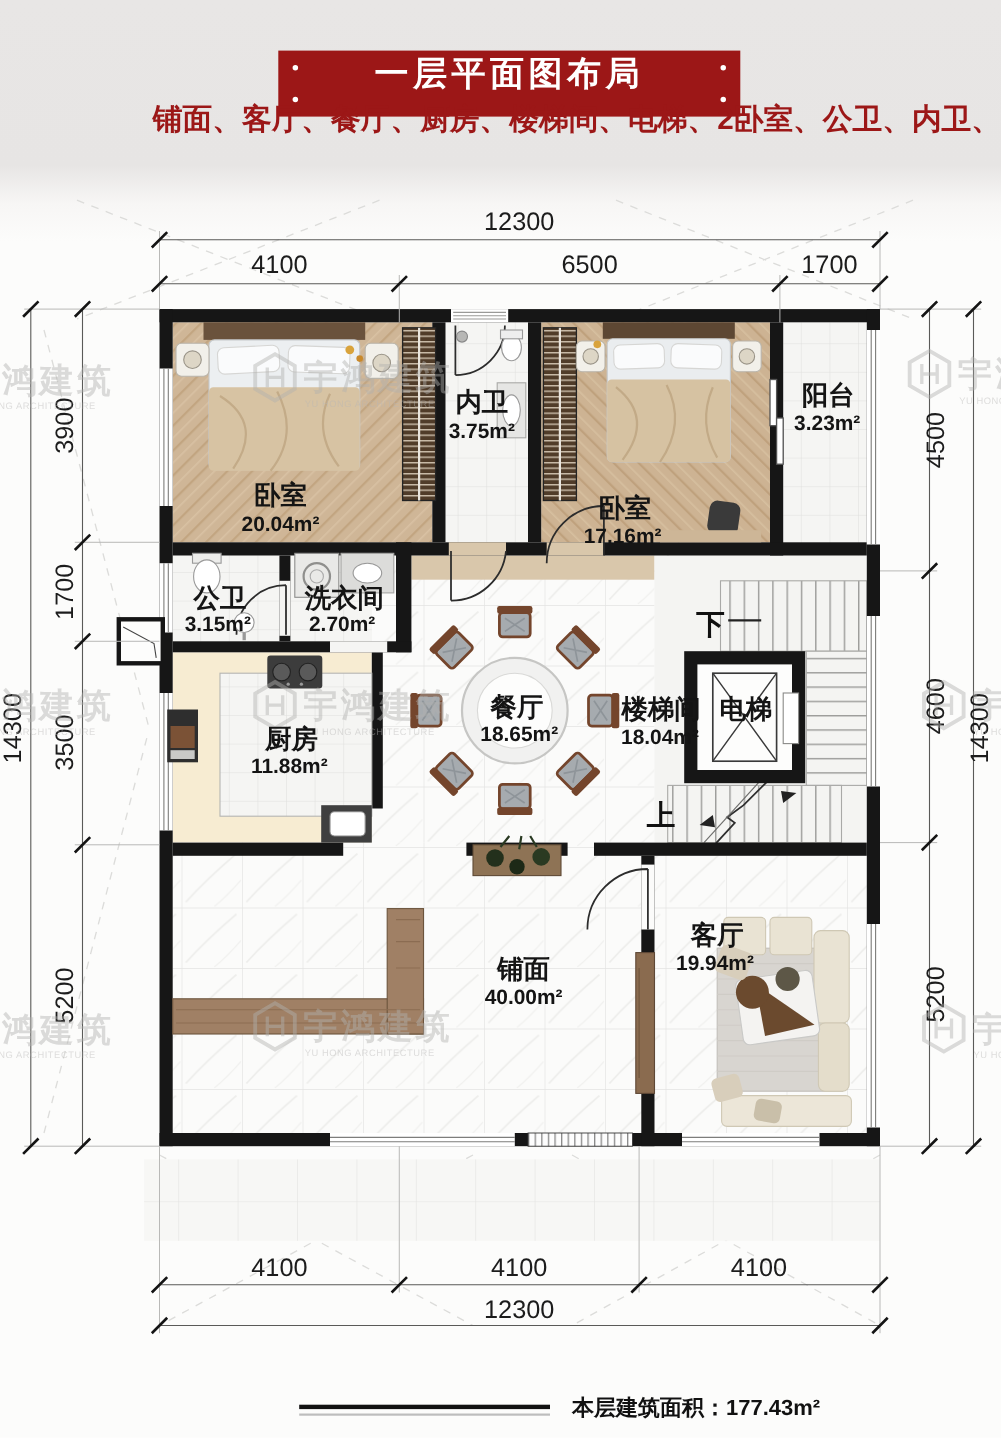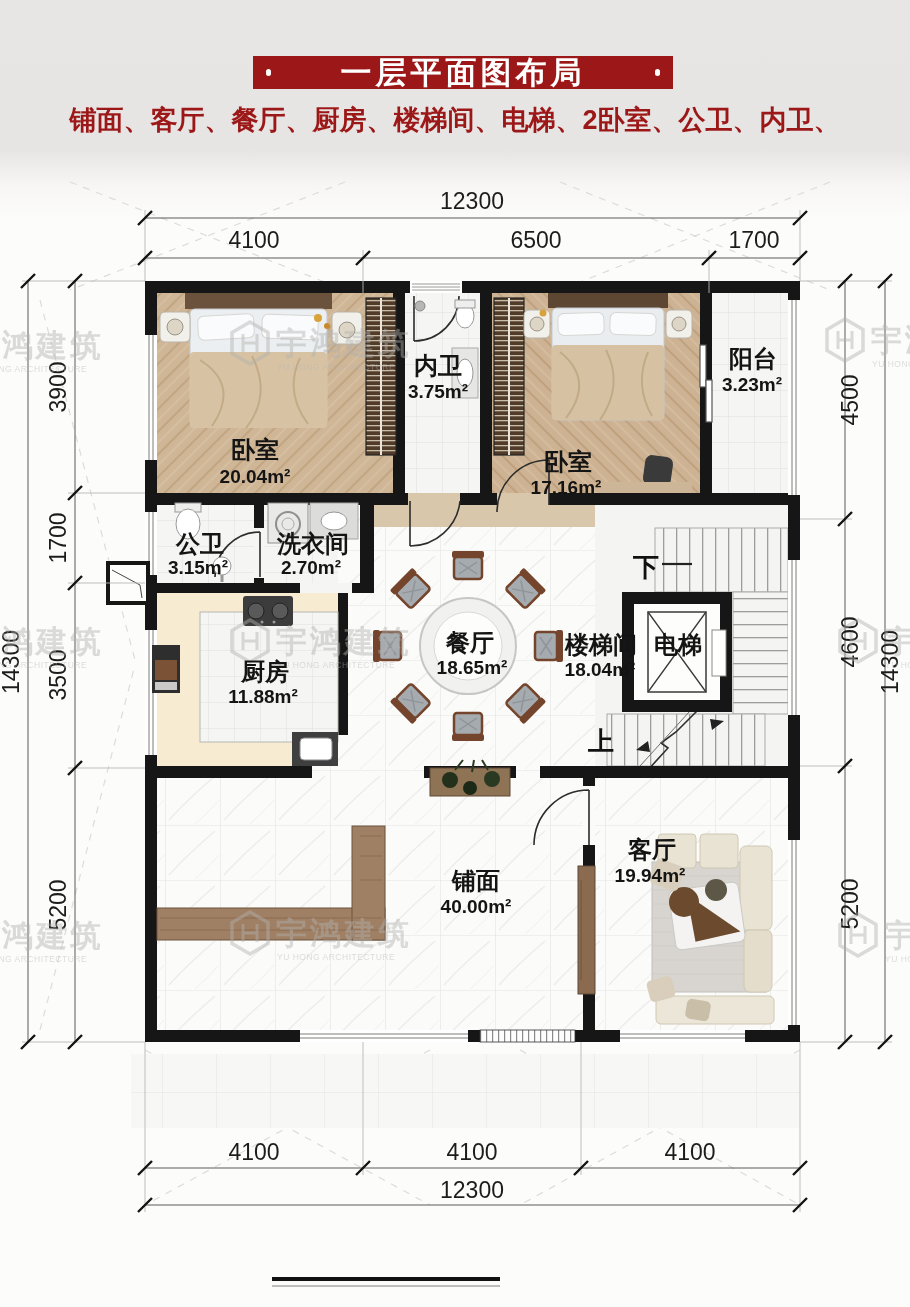--- a/index.html
+++ b/index.html
@@ -1,24 +1,24 @@
 <!DOCTYPE html>
 <html><head>
 <meta charset="utf-8">
 <style>
   html,body{margin:0;padding:0}
   body{width:910px;height:1307px;font-family:"Liberation Sans","DejaVu Sans",sans-serif;background:#fff}
   #stage{position:relative;width:910px;height:1307px;overflow:hidden;
     background:linear-gradient(#e8e6e5 0px,#e7e5e4 150px,#f7f6f5 185px,#fcfcfb 220px,#fcfcfb 100%)}
-  .banner{position:absolute;left:253px;top:56px;width:420px;height:33px;background:#9c1717;
-    display:flex;align-items:center;justify-content:center}
+  .banner{position:absolute;left:253px;top:46px;width:420px;height:60px;background:#9c1717;
+    display:flex;justify-content:center}
   .banner-title{color:#fff;font-size:31px;font-weight:bold;letter-spacing:4px}
   .banner .dot{position:absolute;width:5px;height:5px;border-radius:50%;background:#fff}
   .dot.tl{left:13px;top:13px}.dot.bl{left:13px;bottom:13px}.dot.tr{right:13px;top:13px}.dot.br{right:13px;bottom:13px}
-  .subtitle{position:absolute;left:0;top:104px;width:910px;text-align:center;color:#9c1717;
+  .subtitle{position:absolute;left:0;top:92px;width:910px;text-align:right;color:#9c1717;
     font-size:27px;font-weight:bold;line-height:33px}
   svg text{font-family:"Liberation Sans","DejaVu Sans",sans-serif}
   .t-dim{font-size:23px;fill:#1c1c1c}
   .t-room{font-size:24px;font-weight:bold;fill:#141414}
   .t-area{font-size:19px;font-weight:bold;fill:#141414}
   .t-dir{font-size:26px;font-weight:bold;fill:#111}
   .wm-cn{font-size:31px;font-weight:bold;fill:#b1b0af;letter-spacing:3px}
   .wm-en{font-size:8.5px;fill:#b8b7b6;letter-spacing:.5px}
   .footer-title{position:absolute;left:272px;top:1238px;display:flex;align-items:baseline;color:#111}
   .footer-name{font-size:31px;font-weight:bold;letter-spacing:3px}
@@ -420,13 +420,16 @@
       <text class="t-area" x="476" y="913">40.00m²</text>
       <text class="t-room" x="652" y="858">客厅</text>
       <text class="t-area" x="650" y="882">19.94m²</text>
       <text class="t-dir" x="646" y="576">下</text>
       <text class="t-dir" x="601" y="750">上</text>
     </g>
   </svg>
 
   <div class="u1"></div>
   <div class="u2"></div>
+  <div class="area-note">
+    <span>本层建筑面积：</span><span>177.43m²</span>
+  </div>
 </div>
 
 </body></html>

